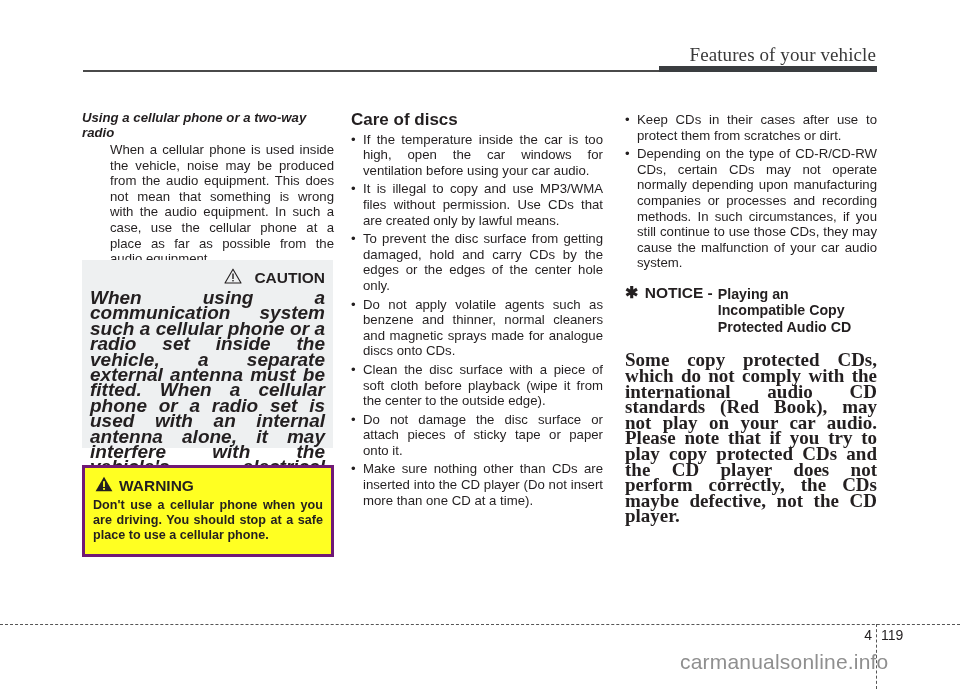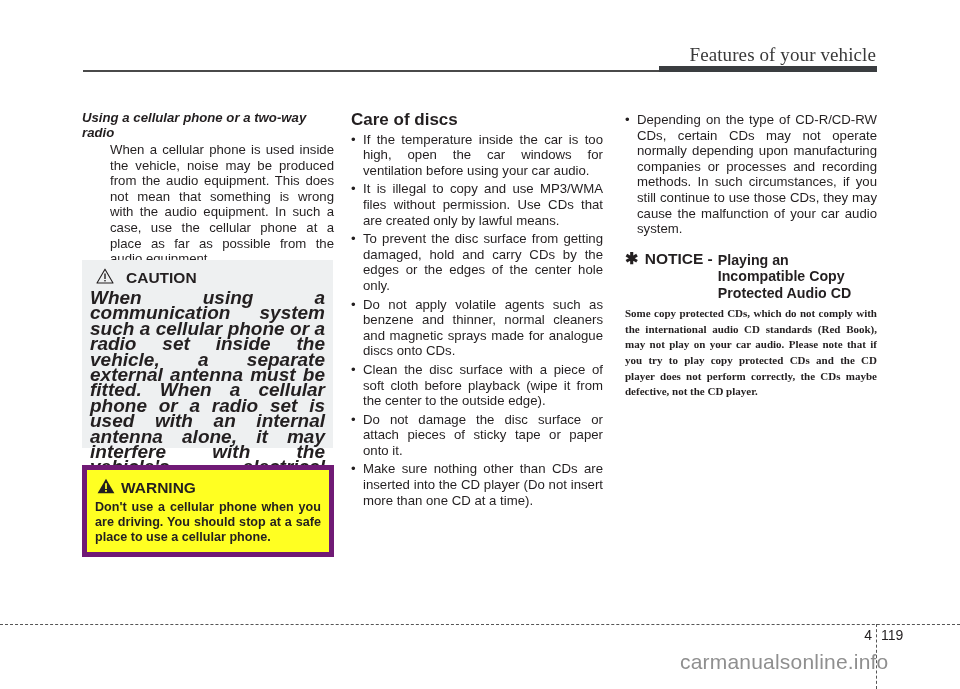--- a/index.html
+++ b/index.html
@@ -25,31 +25,31 @@
 
     .subhead-italic {
       font-weight: bold; font-style: italic; font-size: 13.2px; line-height: 15px; color: #231f20;
     }
     .para { text-align: justify; margin-top: 2px; margin-left: 28px; }
 
     .caution-box {
       position: absolute; left: 82px; top: 260px; width: 251px; height: 188px;
       background: #eef0f1; padding: 8px 8px 6px 8px;
     }
-    .caution-head { display: flex; align-items: center; gap: 12px; margin-left: 6px; }
+    .caution-head { display: flex; align-items: center; gap: 12px; margin-left: 6px; justify-content: flex-end; }
     .caution-head svg { width: 18px; height: 16px; }
     .caution-title { font-weight: bold; font-size: 15.5px; color: #231f20; }
     .caution-text {
       margin-top: 2px; font-weight: bold; font-style: italic; font-size: 19px; line-height: 15.4px;
       text-align: justify; color: #231f20;
     }
 
     .warning-box {
       position: absolute; left: 82px; top: 465px; width: 252px; height: 92px;
-      background: #ffff22; border: 5px solid #701a75; padding: 8px 8px 6px 8px;
+      background: #ffff22; border: 3px solid #701a75; padding: 8px 8px 6px 8px;
     }
     .warning-head { display: flex; align-items: center; gap: 6px; margin-left: 2px; }
     .warning-head svg { width: 18px; height: 16px; }
     .warning-title { font-weight: bold; font-size: 15.5px; color: #231f20; }
     .warning-text {
       margin-top: 2px; font-weight: bold; font-size: 12.6px; line-height: 15px; text-align: justify; color: #231f20;
     }
 
     .section-title { font-weight: bold; font-size: 17px; margin-bottom: 4px; color: #231f20; }
     ul.bullets { list-style: none; }
@@ -63,21 +63,21 @@
     .notice-head { display: flex; margin-top: 14px; }
     .notice-label {
       font-weight: bold; font-size: 15.5px; color: #231f20; white-space: nowrap; line-height: 16px;
     }
     .notice-label .ast { font-size: 16px; margin-right: 2px; }
     .notice-subject {
       font-weight: bold; font-size: 14.2px; line-height: 16.5px; margin-left: 5px; margin-top: 1px;
       color: #231f20;
     }
     .notice-text {
-      margin-top: 5px; font-family: "Liberation Serif", serif; font-weight: bold; font-size: 11px;
+      margin-top: 17px; font-family: "Liberation Serif", serif; font-weight: bold; font-size: 19px;
       line-height: 15.6px; text-align: justify; color: #231f20;
     }
 
     .footer-hline {
       position: absolute; left: 0; top: 624px; width: 960px; height: 0;
       border-top: 1.5px dashed #555;
     }
     .footer-vline {
       position: absolute; left: 876px; top: 624px; width: 0; height: 65px;
       border-left: 1.5px dashed #555;
@@ -140,20 +140,21 @@
     <li>To prevent the disc surface from getting damaged, hold and carry CDs by the edges or the edges of the center hole only.</li>
     <li>Do not apply volatile agents such as benzene and thinner, normal cleaners and magnetic sprays made for analogue discs onto CDs.</li>
     <li>Clean the disc surface with a piece of soft cloth before playback (wipe it from the center to the outside edge).</li>
     <li>Do not damage the disc surface or attach pieces of sticky tape or paper onto it.</li>
     <li>Make sure nothing other than CDs are inserted into the CD player (Do not insert more than one CD at a time).</li>
   </ul>
 </div>
 
 <div class="col col-right">
   <ul class="bullets">
+    <li>Keep CDs in their cases after use to protect them from scratches or dirt.</li>
     <li>Depending on the type of CD-R/CD-RW CDs, certain CDs may not operate normally depending upon manufacturing companies or processes and recording methods. In such circumstances, if you still continue to use those CDs, they may cause the malfunction of your car audio system.</li>
   </ul>
 
   <div class="notice-head">
     <div class="notice-label">
       <span class="ast">✱</span>
       <span>NOTICE -</span>
     </div>
     <div class="notice-subject">
       <div>Playing an</div>

